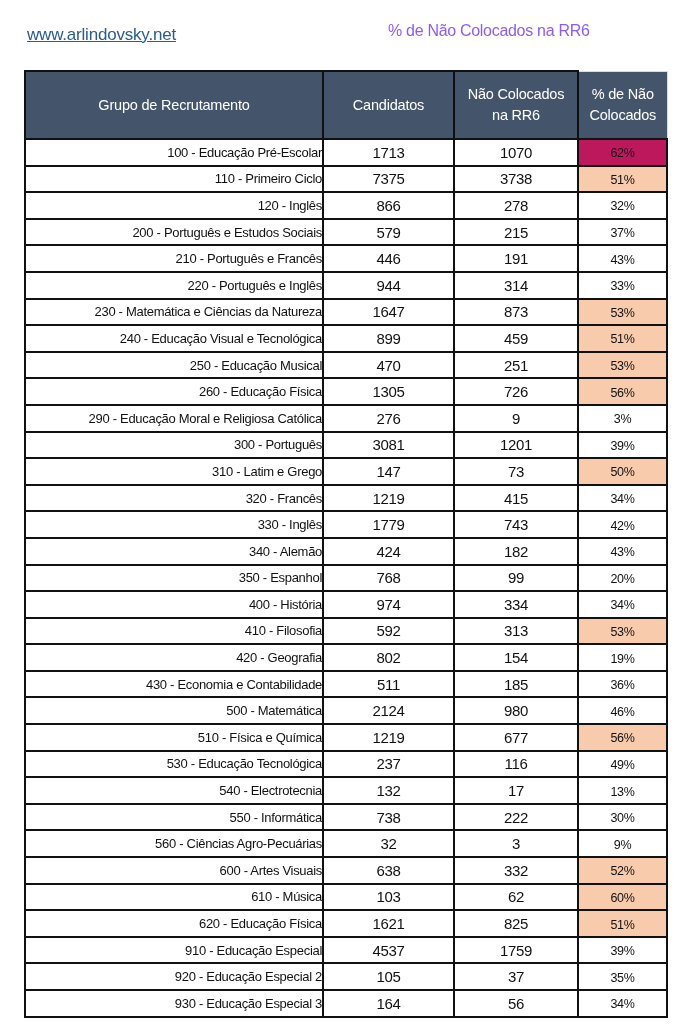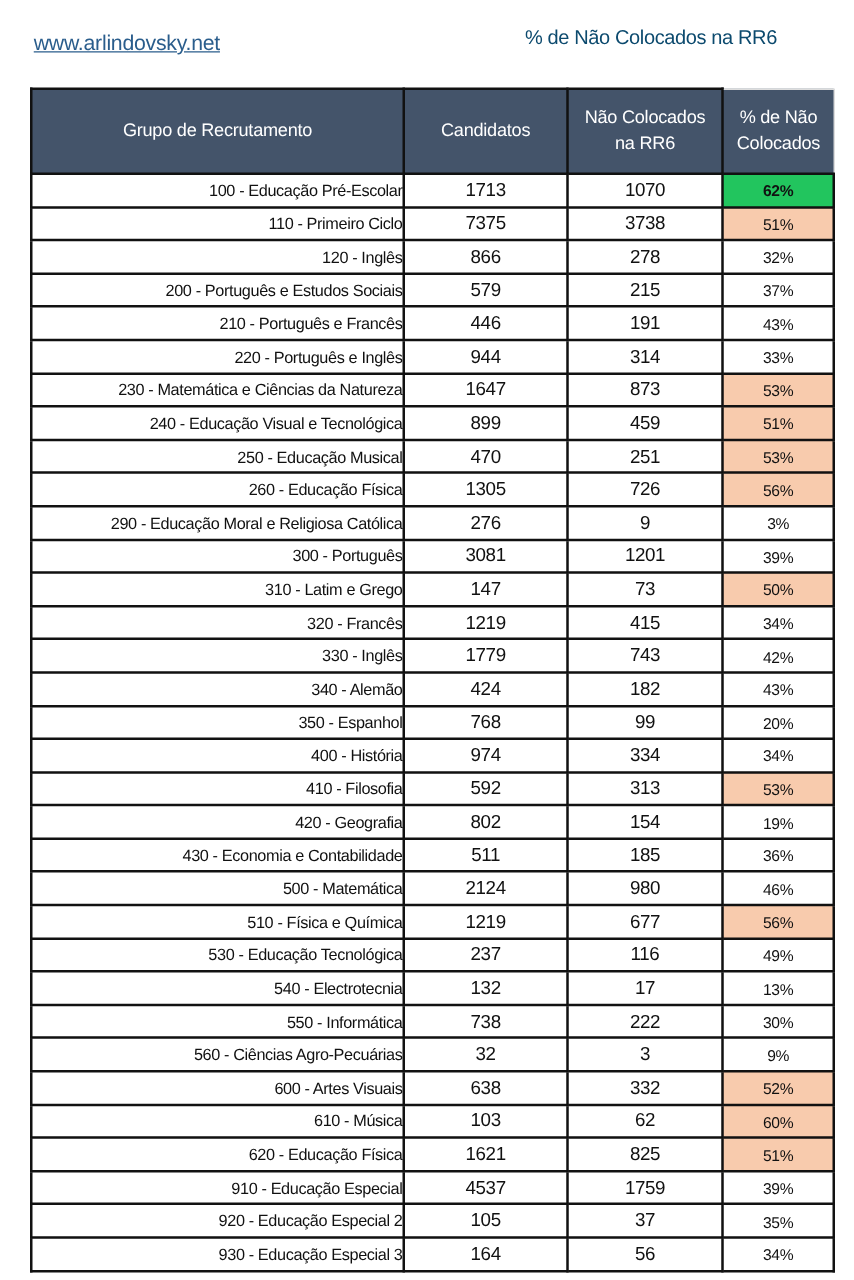--- a/index.html
+++ b/index.html
@@ -1,20 +1,20 @@
 <!DOCTYPE html>
 <html><head>
 <meta charset="utf-8">
 <style>
   html, body { margin: 0; padding: 0; background: #ffffff; }
   body { width: 683px; height: 1024px; position: relative; overflow: hidden;
          font-family: "Liberation Sans", sans-serif; color: #111; }
   .site-link { position: absolute; left: 27px; top: 25px; font-size: 17px;
                color: #2a5d8c; text-decoration: underline; letter-spacing: -0.2px; }
-  .page-title { position: absolute; left: 388px; top: 22px; font-size: 16px; color: #0c4a6e; letter-spacing: -0.3px; margin-left: 32px; }
+  .page-title { position: absolute; left: 388px; top: 22px; font-size: 16px; color: #8b5cf6; letter-spacing: -0.3px; }
   table.data { position: absolute; left: 24px; top: 70px; border-collapse: collapse;
                table-layout: fixed; width: 642px; }
   table.data col.c1 { width: 298px; }
   table.data col.c2 { width: 131px; }
   table.data col.c3 { width: 124px; }
   table.data col.c4 { width: 89px; }
   table.data th { background: #44546a; color: #ffffff; font-weight: normal; font-size: 14.5px;
                   height: 66px; border: 2px solid #111; padding: 0 4px; line-height: 21px;
                   letter-spacing: -0.2px; }
   table.data th.last { border-right: 1px solid #ddd; border-top: 1px solid #ddd; }
@@ -55,21 +55,21 @@
         <span class="hdr-line">% de Não</span>
         <span class="hdr-line">Colocados</span>
       </th>
     </tr>
   </thead>
   <tbody id="tbody">
       <tr>
         <td class="name">100 - Educação Pré-Escolar</td>
         <td class="num">1713</td>
         <td class="num">1070</td>
-        <td class="pct hl" style="background: #22c55e; font-weight: bold;">62%</td>
+        <td class="pct hl" style="background: #be185d;">62%</td>
       </tr>
       <tr>
         <td class="name">110 - Primeiro Ciclo</td>
         <td class="num">7375</td>
         <td class="num">3738</td>
         <td class="pct hl" style="background: rgb(248, 203, 173);">51%</td>
       </tr>
       <tr>
         <td class="name">120 - Inglês</td>
         <td class="num">866</td>

